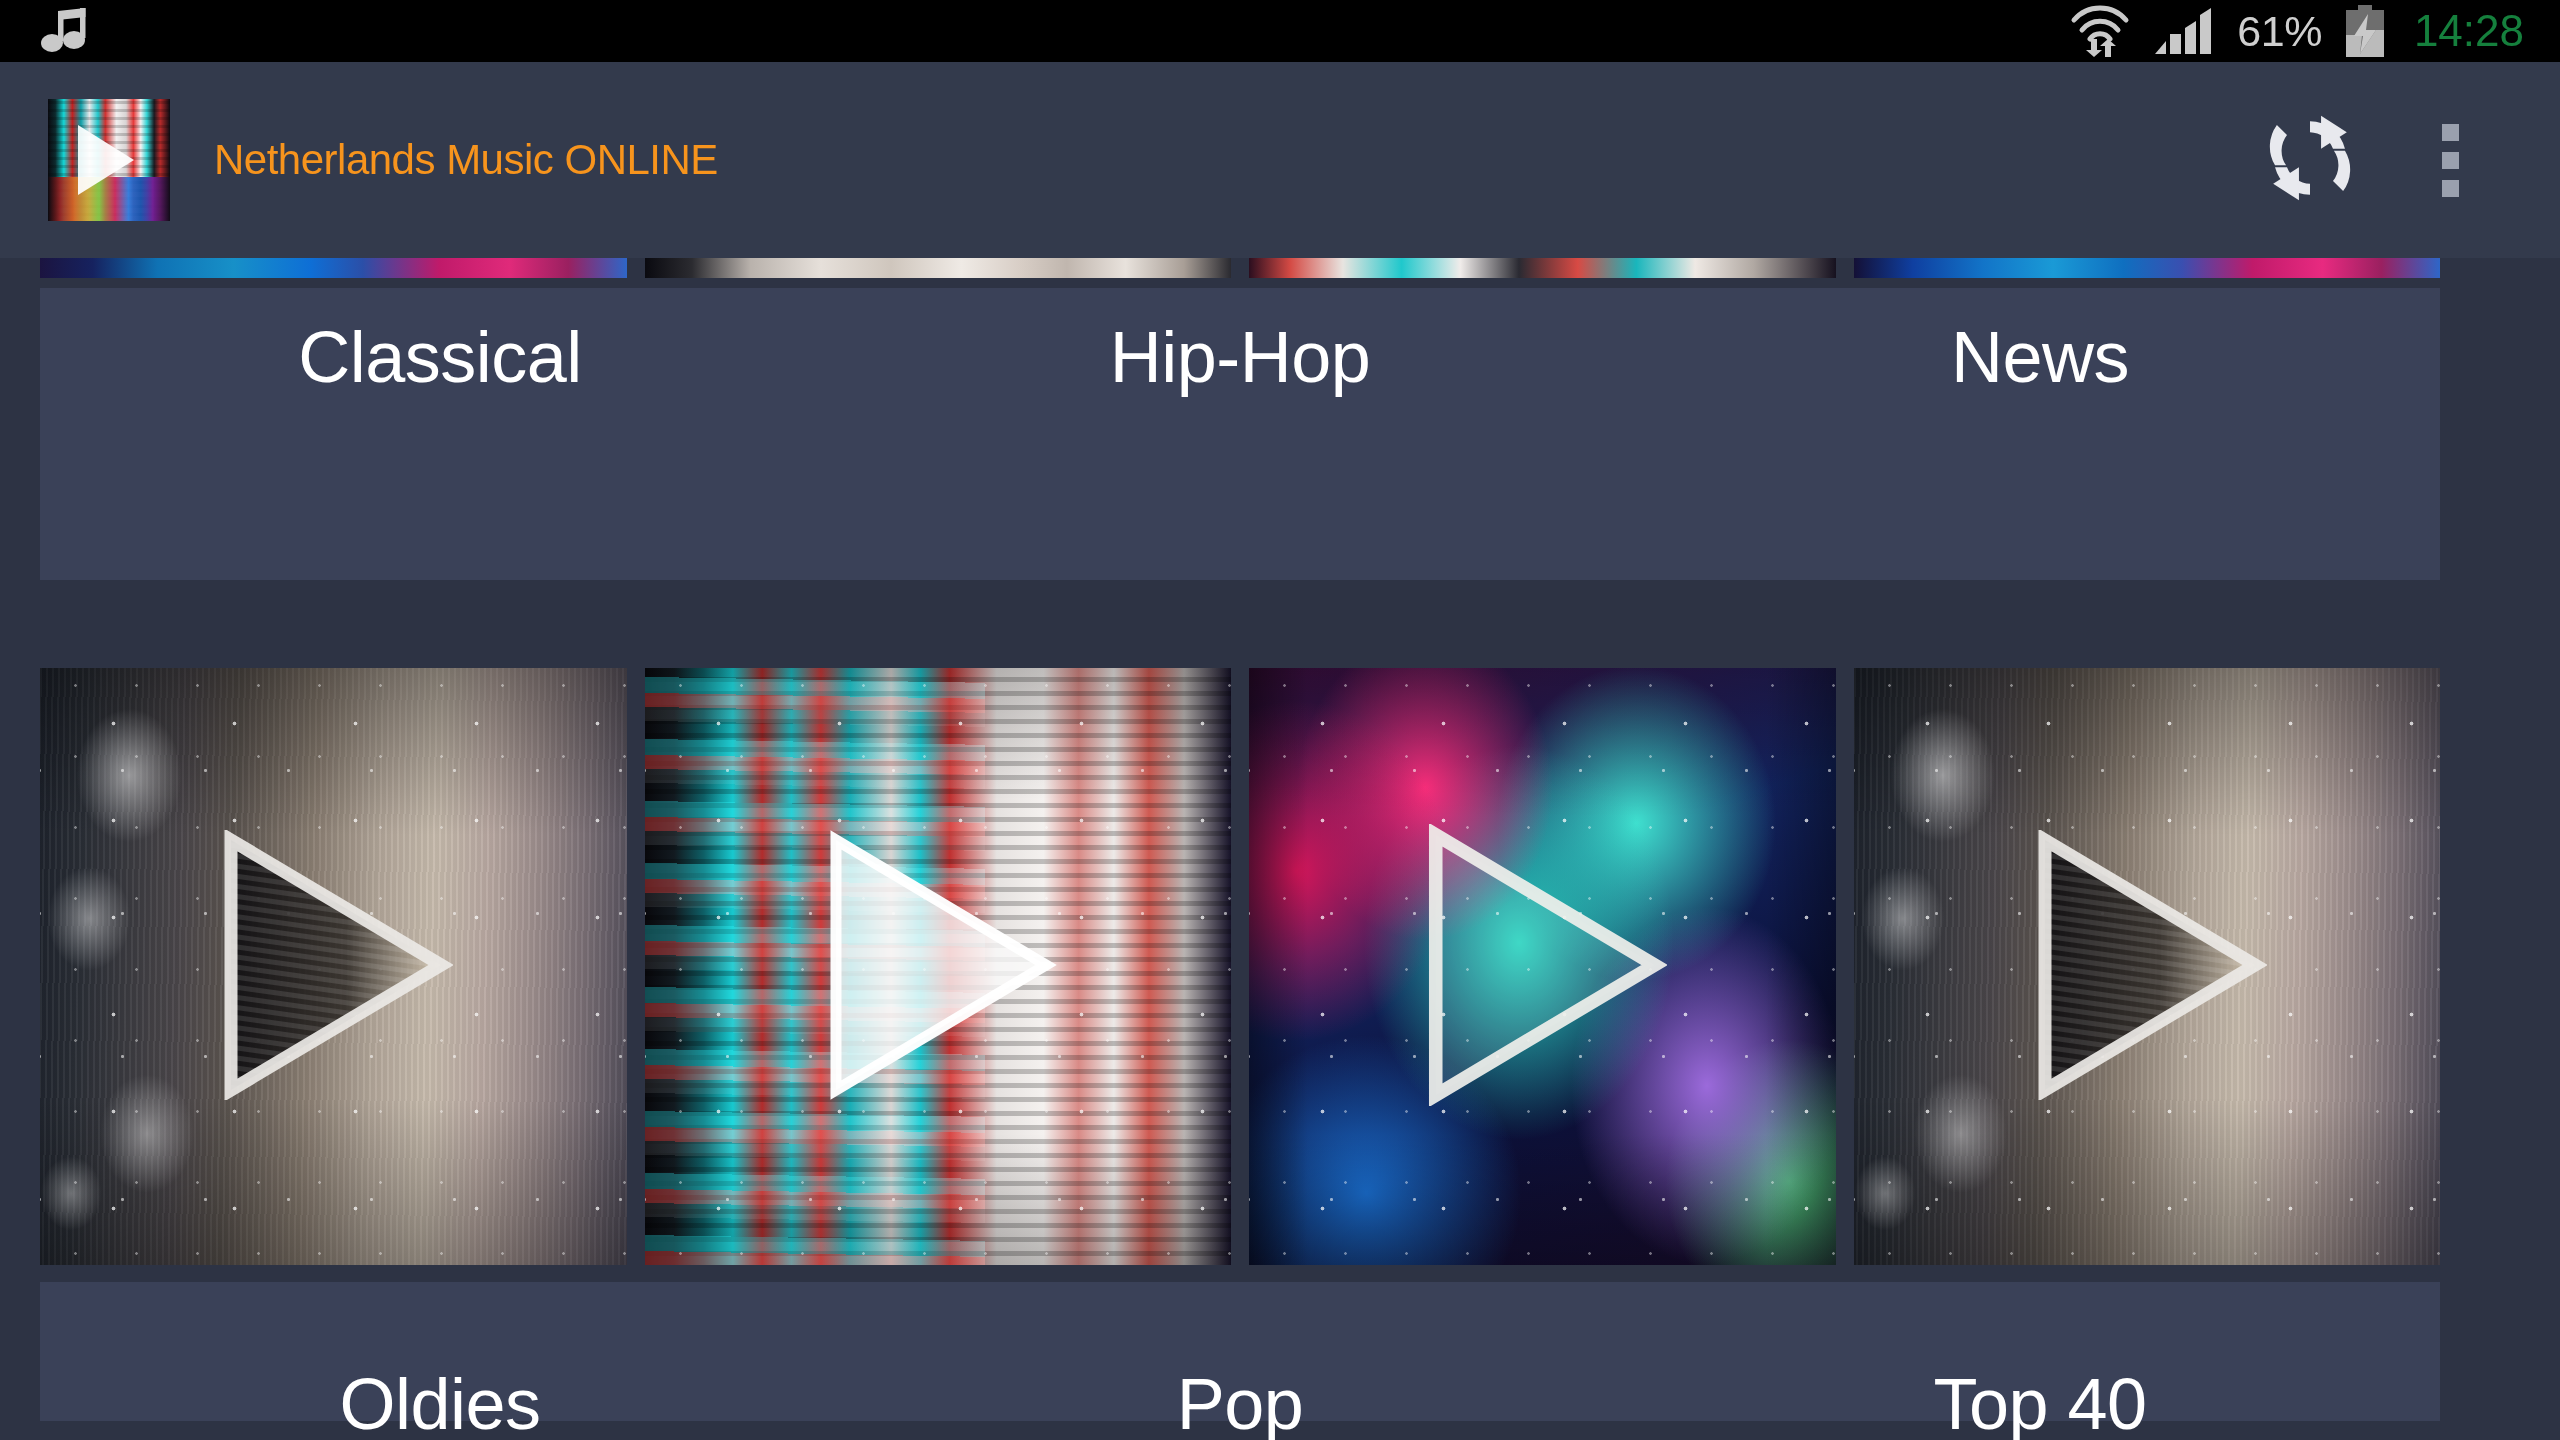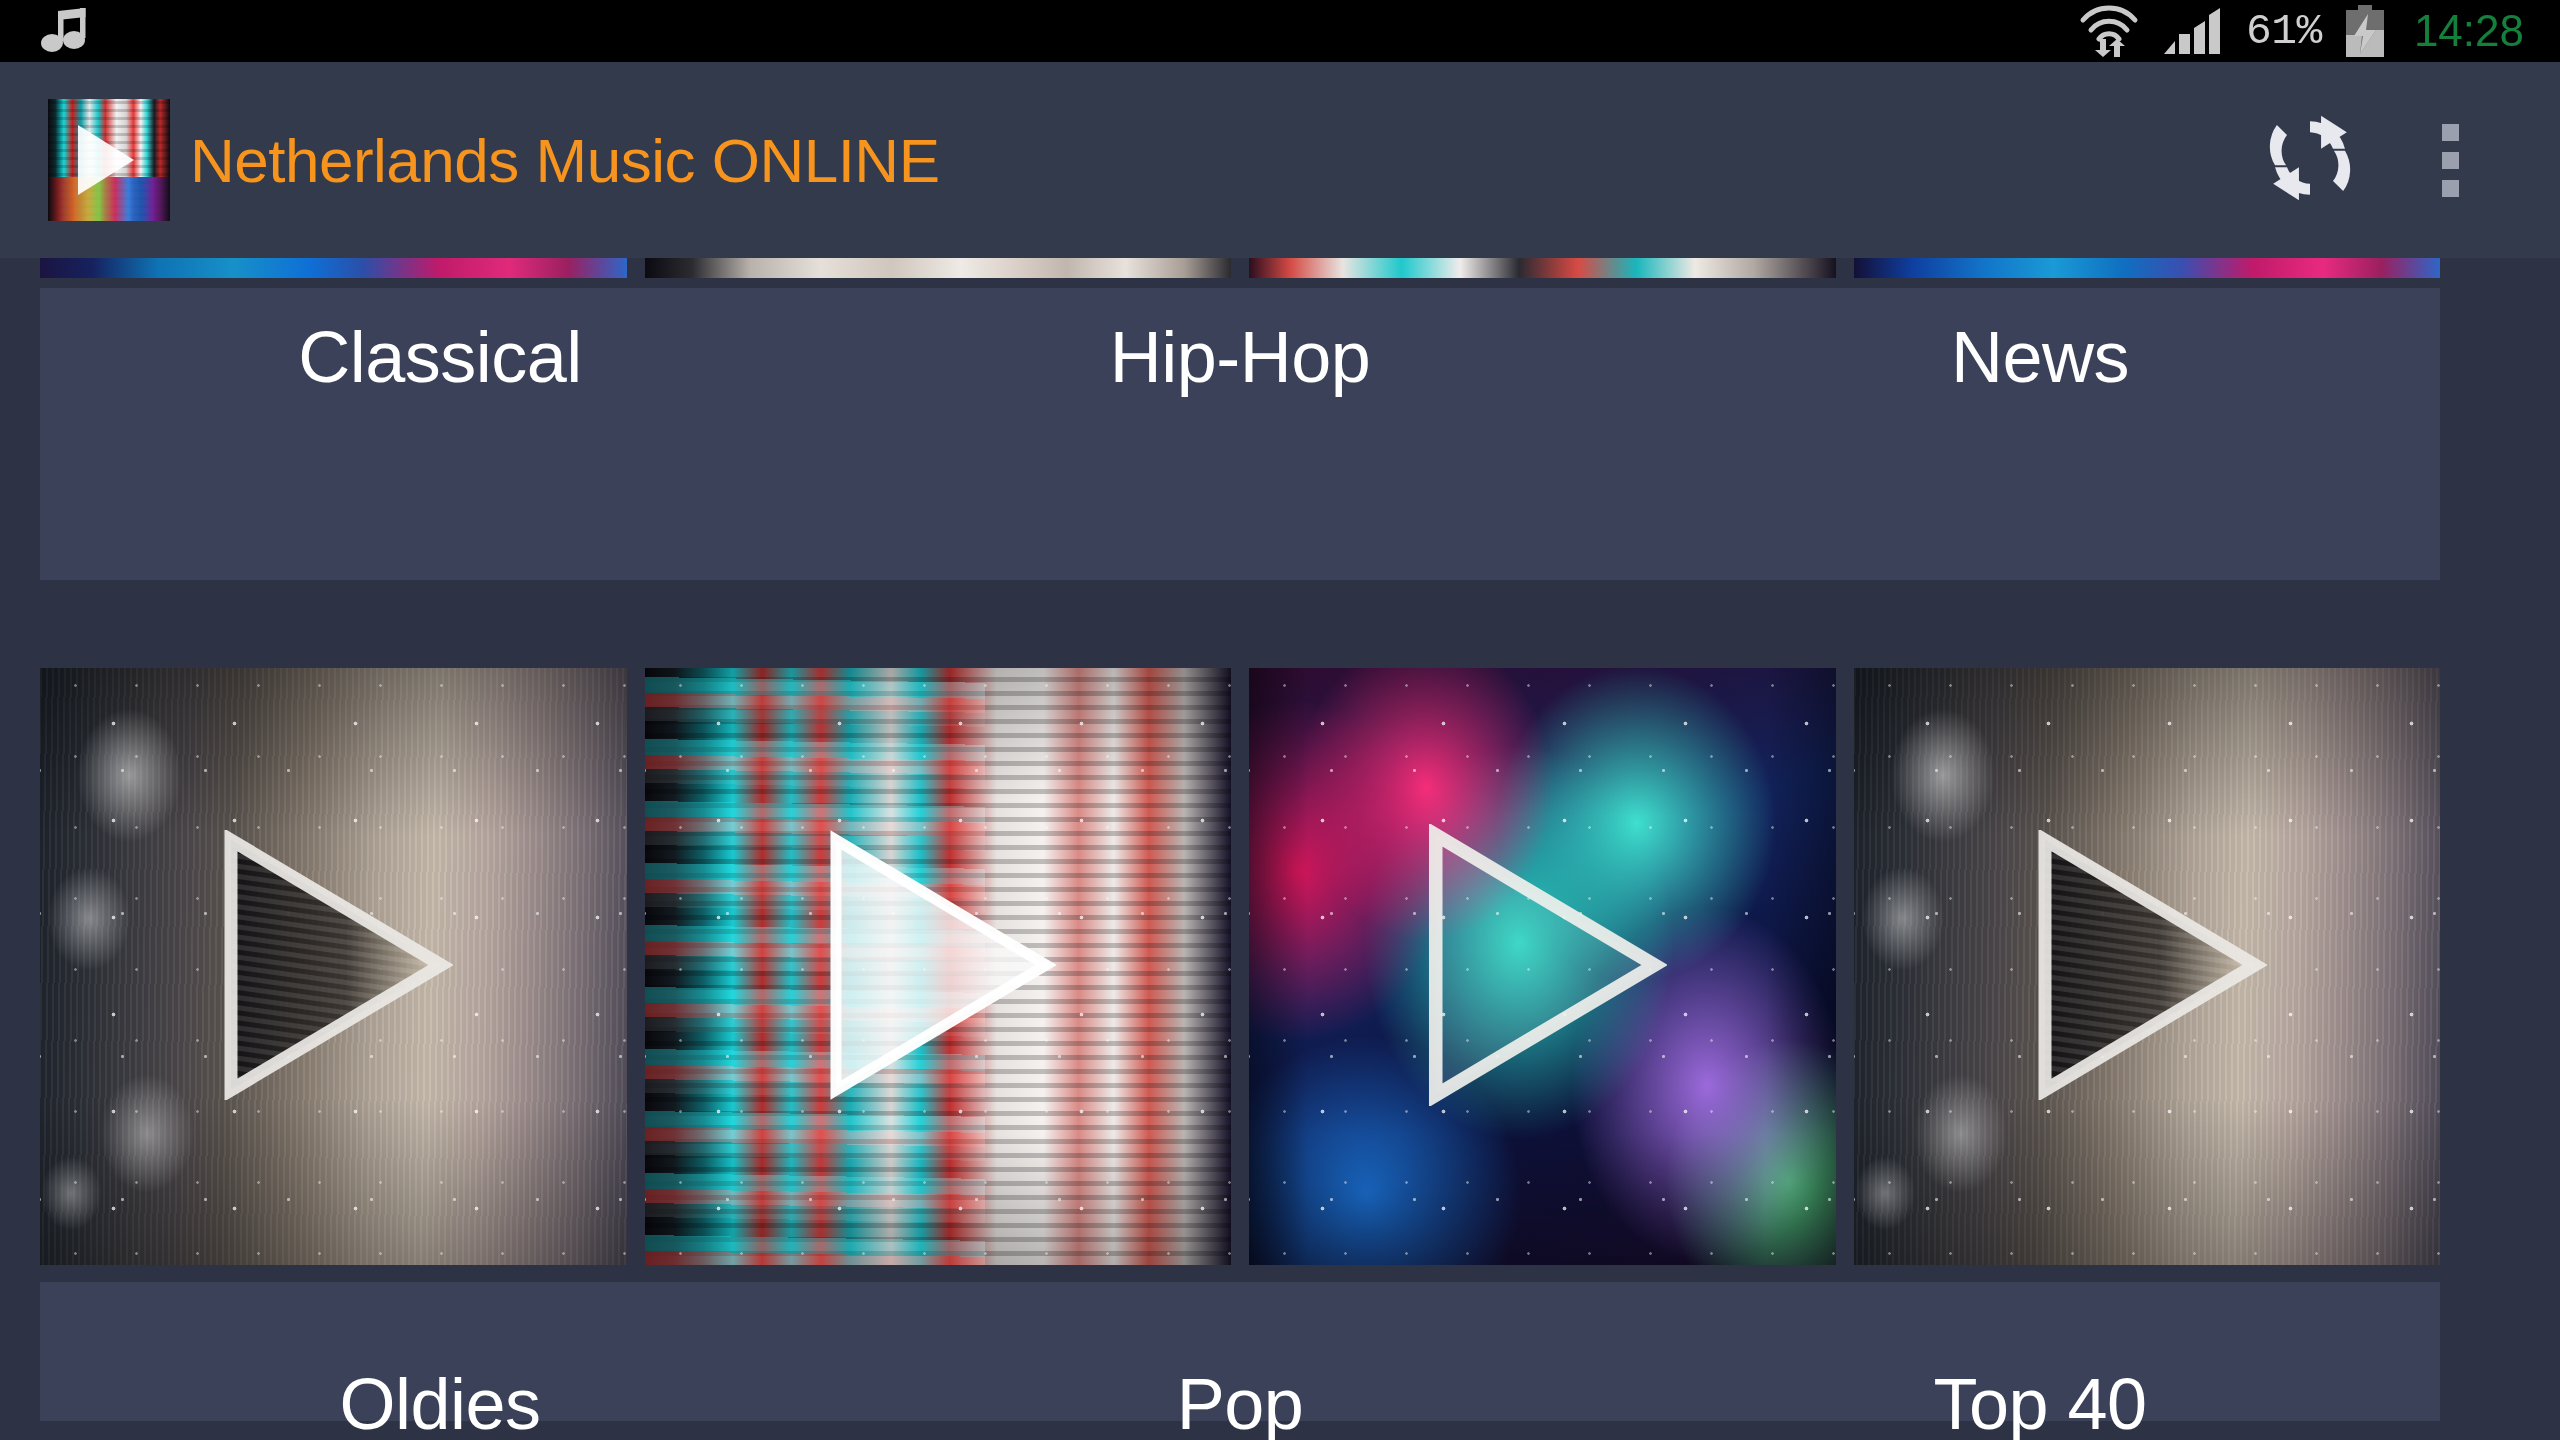--- a/index.html
+++ b/index.html
@@ -51,21 +51,21 @@
     align-items: center;
     gap: 22px;
   }
   .wifi-icon { width: 62px; height: 52px; display: block; }
   .signal-icon { width: 62px; height: 46px; display: block; }
   .battery-pct {
     color: #cfcfcf;
     font-size: 43px;
     line-height: 1;
     letter-spacing: -0.5px;
-    font-family: Liberation Mono, monospace;
+    font-family: Liberation Sans, sans-serif;
   }
   .battery-icon { width: 42px; height: 52px; display: block; }
   .clock {
     color: #15803d;
     font-size: 44px;
     line-height: 1;
     letter-spacing: 0px;
     margin-left: 6px;
     font-family: "Liberation Sans", sans-serif;
   }
@@ -134,23 +134,23 @@
   #app-icon .play-tri {
     position: absolute;
     left: 30px; top: 26px;
     width: 0; height: 0;
     border-left: 56px solid rgba(255,255,255,0.92);
     border-top: 35px solid transparent;
     border-bottom: 35px solid transparent;
   }
   #app-title {
     color: #f7941d;
-    font-size: 62px;
+    font-size: 42px;
     font-family: "Liberation Sans", sans-serif;
-    margin-left: 20px;
+    margin-left: 44px;
     white-space: nowrap;
     letter-spacing: -0.5px;
     font-weight: 400;
   }
   #app-bar-spacer { flex: 1 1 auto; }
   #refresh-button {
     width: 100px; height: 100px;
     display: flex; align-items: center; justify-content: center;
     margin-right: 60px;
   }

